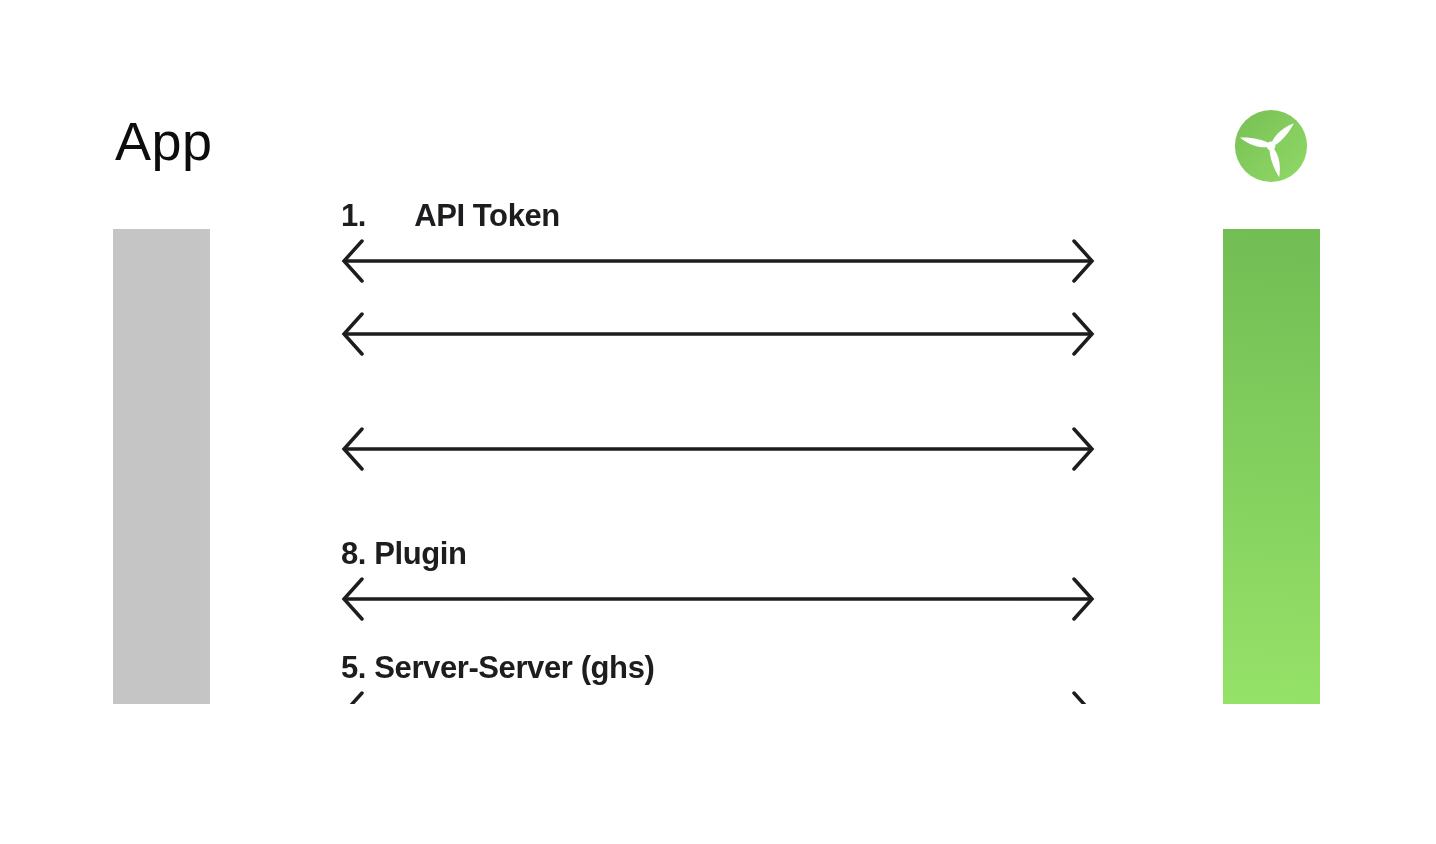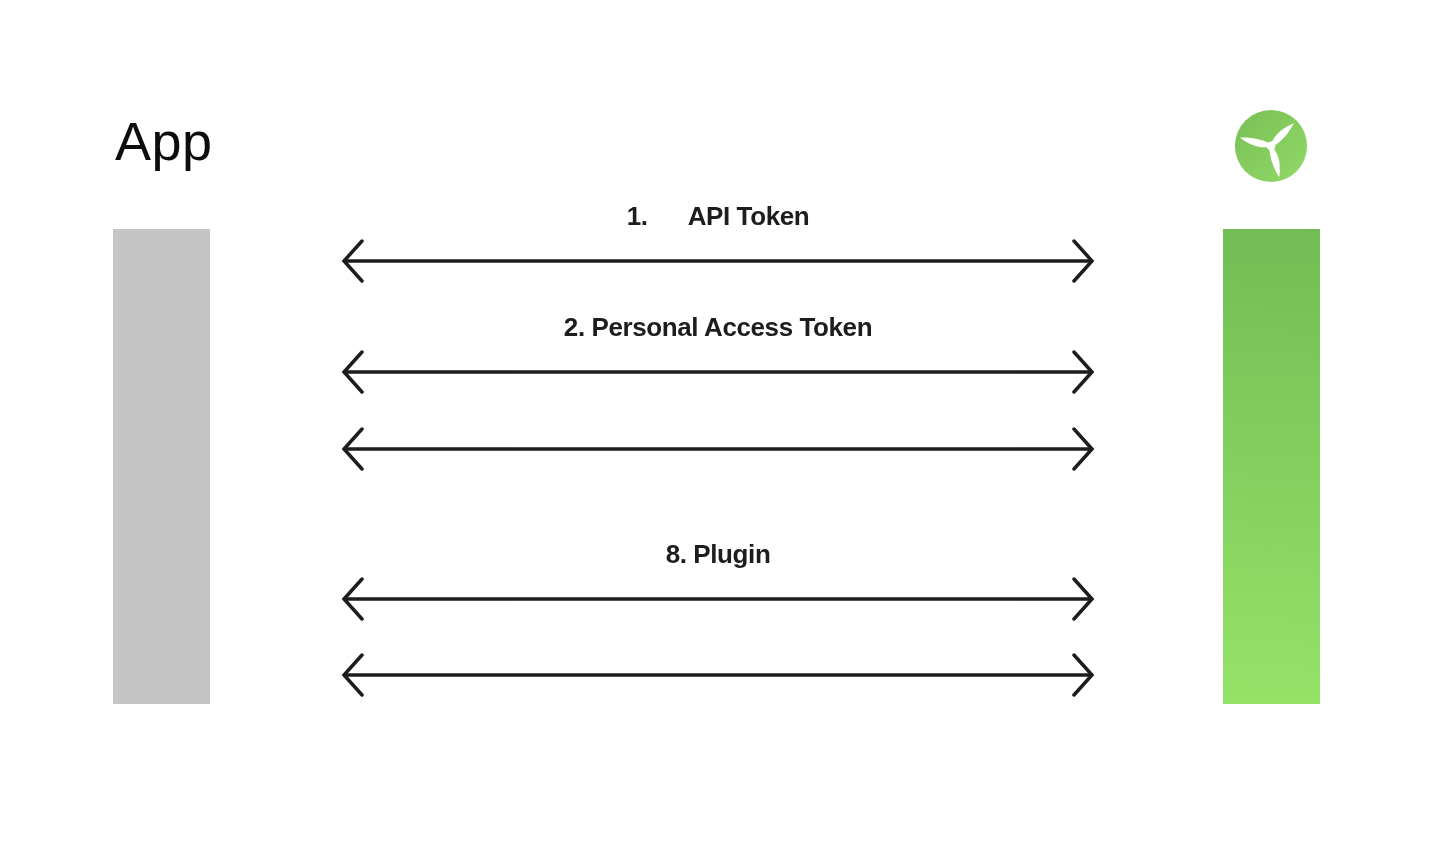--- a/index.html
+++ b/index.html
@@ -56,22 +56,22 @@
     background:linear-gradient(183deg,var(--green-bar-top) 0%,var(--green-bar-bottom) 100%);
   }
   .connection-row{
     position:absolute;
     left:341px;
     width:754px;
     height:82px;
   }
   .connection-label{
     width:100%;
-    text-align:center;
-    font-size:26px;
+    text-align:left;
+    font-size:31px;
     font-weight:700;
     line-height:30px;
     letter-spacing:-0.4px;
     color:var(--ink);
     white-space:pre;
     margin-bottom:8px;
   }
   .double-arrow{
     display:block;
     width:754px;
@@ -131,21 +131,20 @@
   <div class="connection-row row-1">
     <div class="connection-label">1.      API Token</div>
     <svg class="double-arrow" viewBox="0 0 754 44">
       <line x1="5" y1="22" x2="749" y2="22"></line>
       <path d="M21,2 L3,22 L21,42"></path>
       <path d="M733,2 L751,22 L733,42"></path>
     </svg>
   </div>
 
   <div class="connection-row row-2">
-    <div class="connection-label">2. Personal Access Token</div>
     <svg class="double-arrow" viewBox="0 0 754 44">
       <line x1="5" y1="22" x2="749" y2="22"></line>
       <path d="M21,2 L3,22 L21,42"></path>
       <path d="M733,2 L751,22 L733,42"></path>
     </svg>
   </div>
 
   <div class="connection-row row-3">
     <svg class="double-arrow" viewBox="0 0 754 44">
       <line x1="5" y1="22" x2="749" y2="22"></line>
@@ -157,20 +156,21 @@
   <div class="connection-row row-4">
     <div class="connection-label">8. Plugin</div>
     <svg class="double-arrow" viewBox="0 0 754 44">
       <line x1="5" y1="22" x2="749" y2="22"></line>
       <path d="M21,2 L3,22 L21,42"></path>
       <path d="M733,2 L751,22 L733,42"></path>
     </svg>
   </div>
 
   <div class="connection-row row-5">
+    <div class="connection-label">5. Server-Server (ghs)</div>
     <svg class="double-arrow" viewBox="0 0 754 44">
       <line x1="5" y1="22" x2="749" y2="22"></line>
       <path d="M21,2 L3,22 L21,42"></path>
       <path d="M733,2 L751,22 L733,42"></path>
     </svg>
   </div>
 
 </div>
 
 </body></html>

